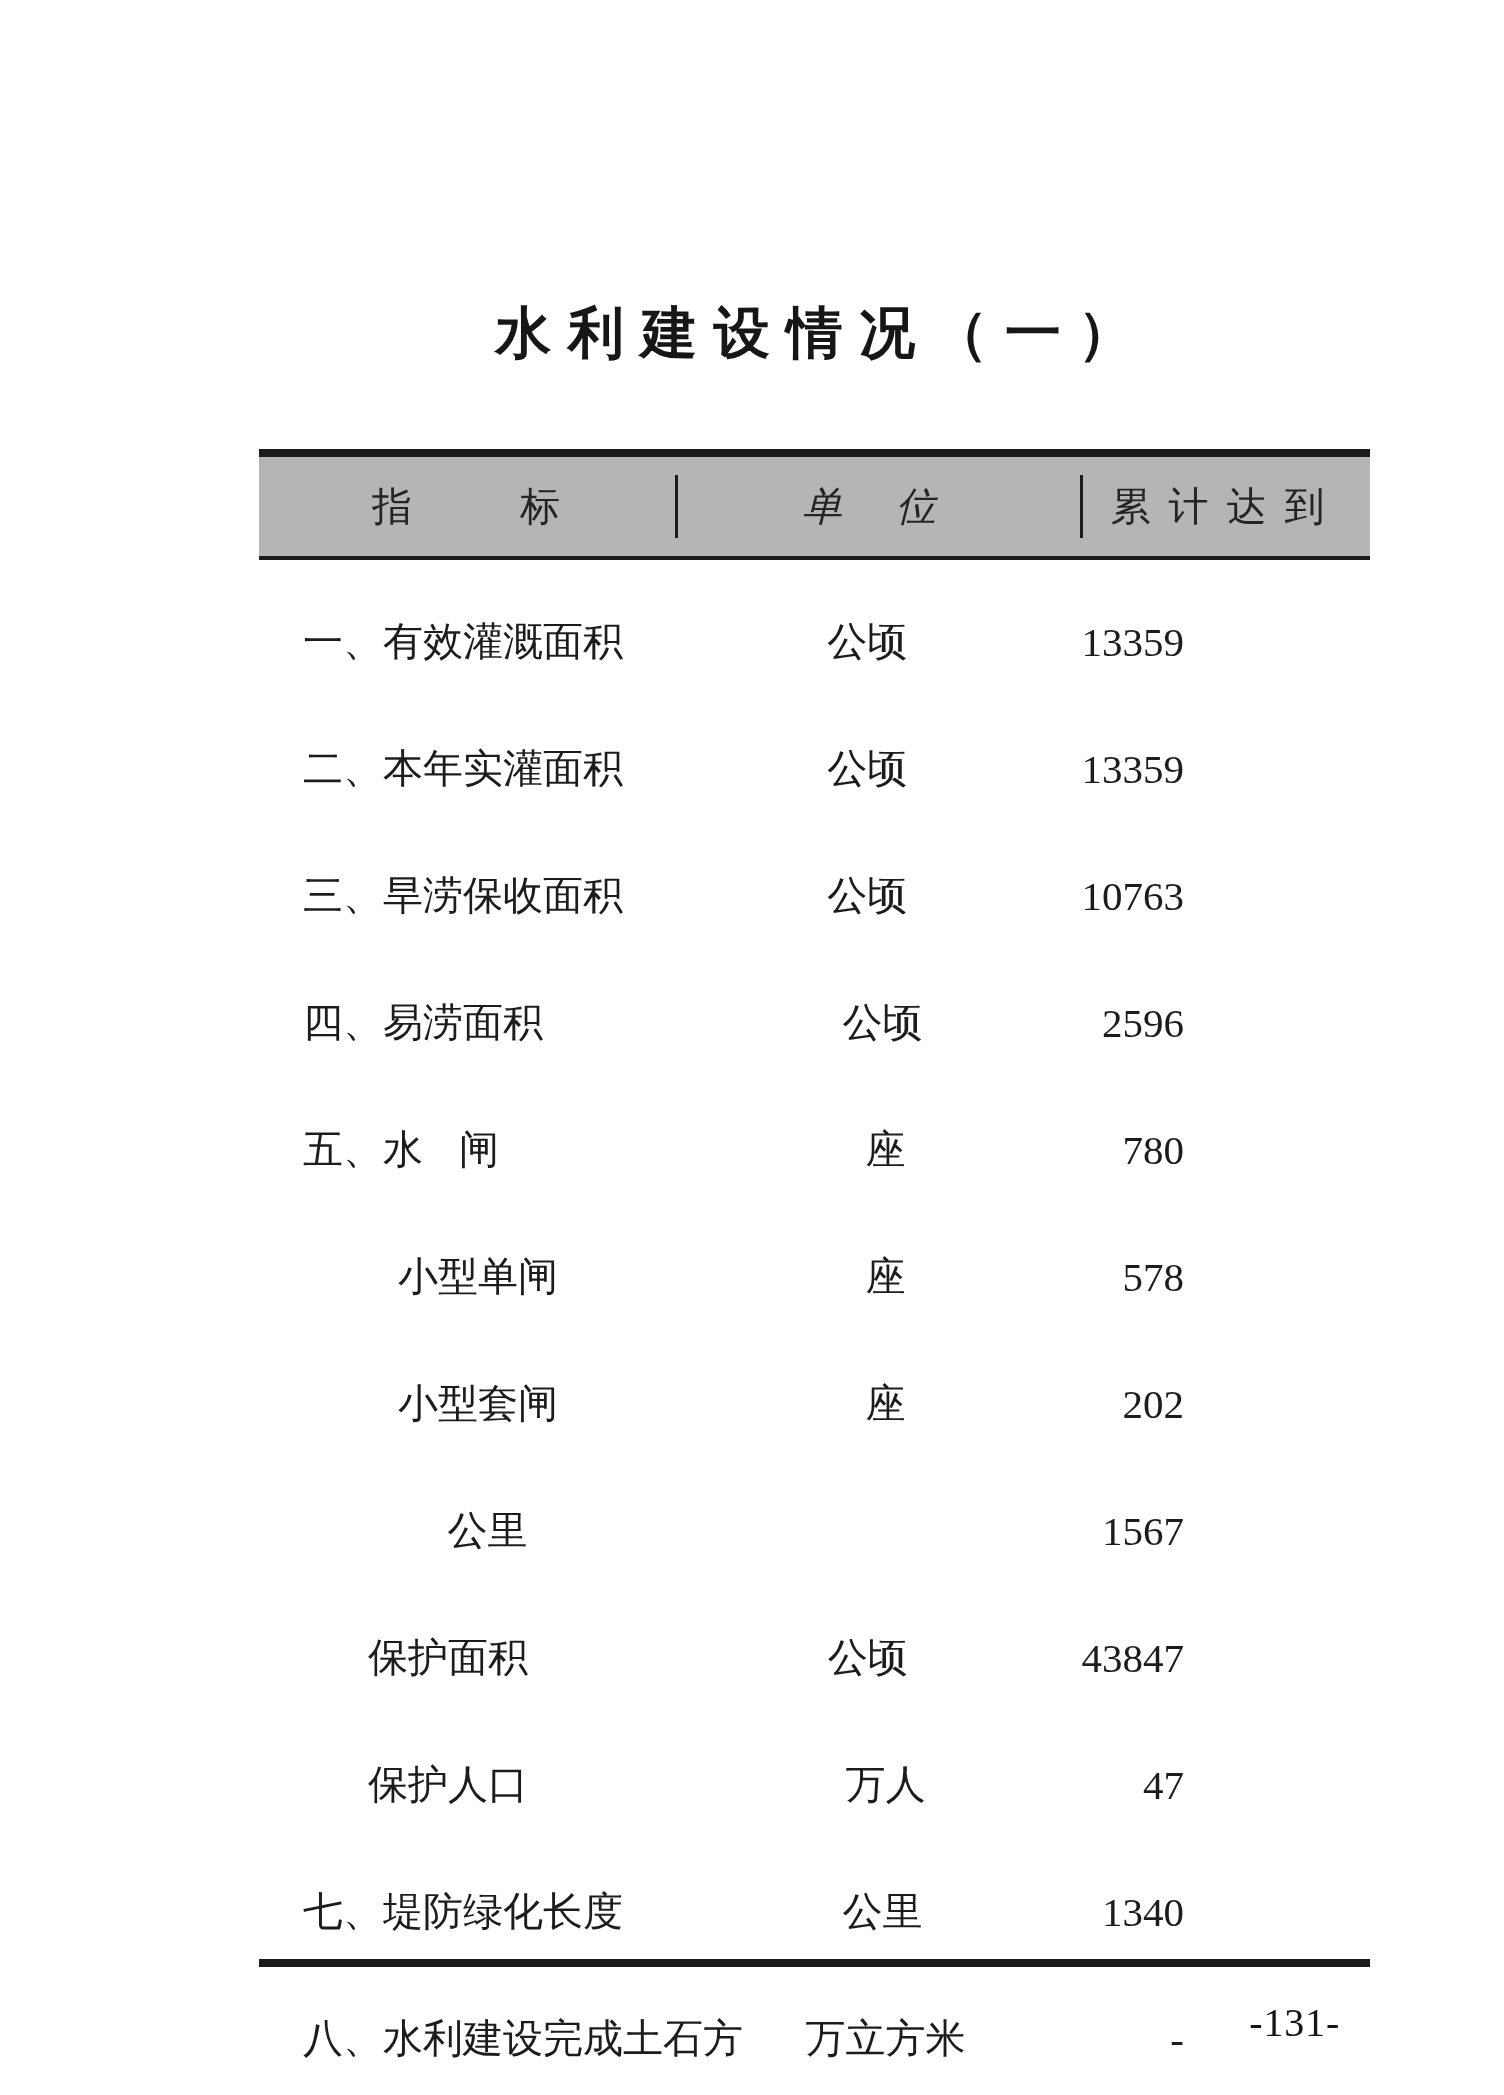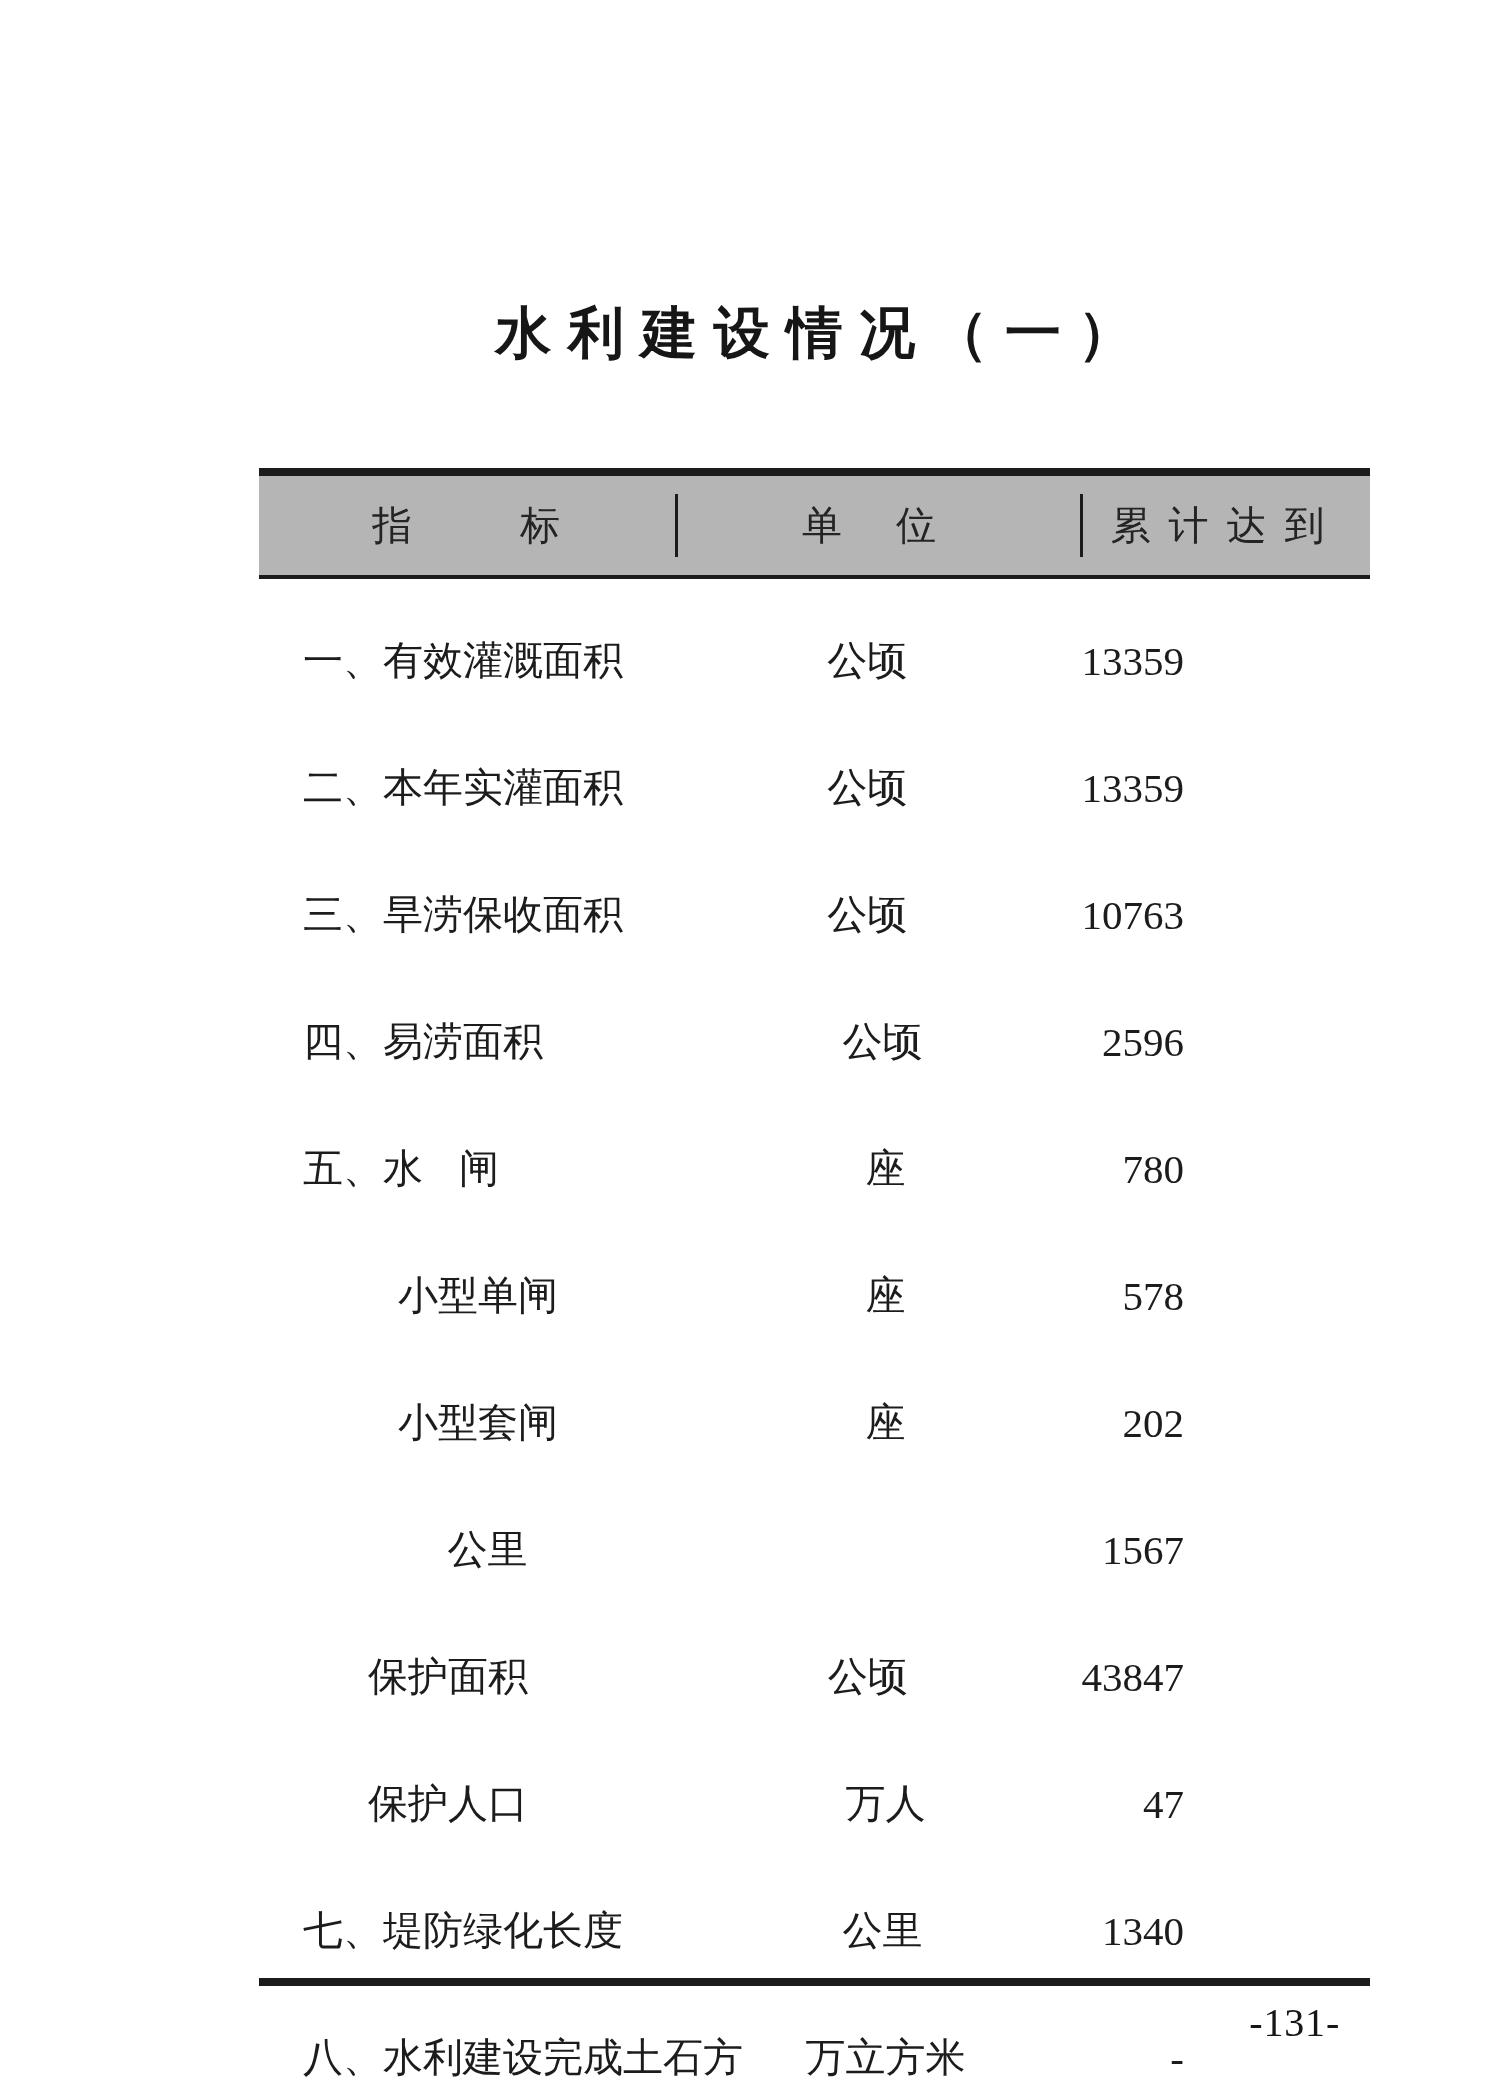--- a/index.html
+++ b/index.html
@@ -25,41 +25,41 @@
     font-size: 56px;
     font-weight: bold;
     letter-spacing: 0.30em;
     text-indent: 0.30em; 
     white-space: nowrap;
     color: #161616;
   }
   .table {
     position: absolute;
     left: 185px;
-    top: 394px;
+    top: 375px;
     width: 1147px;
   }
   .thead {
     display: flex;
     height: 111px;
     background: #b5b5b5;
     border-top: 8px solid #1b1b1b;
     border-bottom: 4px solid #1b1b1b;
   }
   .th {
     display: flex;
     align-items: center;
     justify-content: center;
     font-size: 40px;
     white-space: pre;
     word-spacing: 0.2em;
     color: #242424;
   }
   .th.col-1 { width: 378px; }
-  .th.col-2 { width: 385px; border-left: 3px solid #1b1b1b; }
+  .th.col-2 { width: 385px; border-left: 3px solid #1b1b1b; font-style: italic; }
   .th.col-3 { flex: 1; border-left: 3px solid #1b1b1b; }
   .tbody {
     height: 1397px;
     display: flex;
     flex-direction: column;
     border-bottom: 8px solid #1b1b1b;
   }
   .row {
     flex: 1;
     display: flex;

